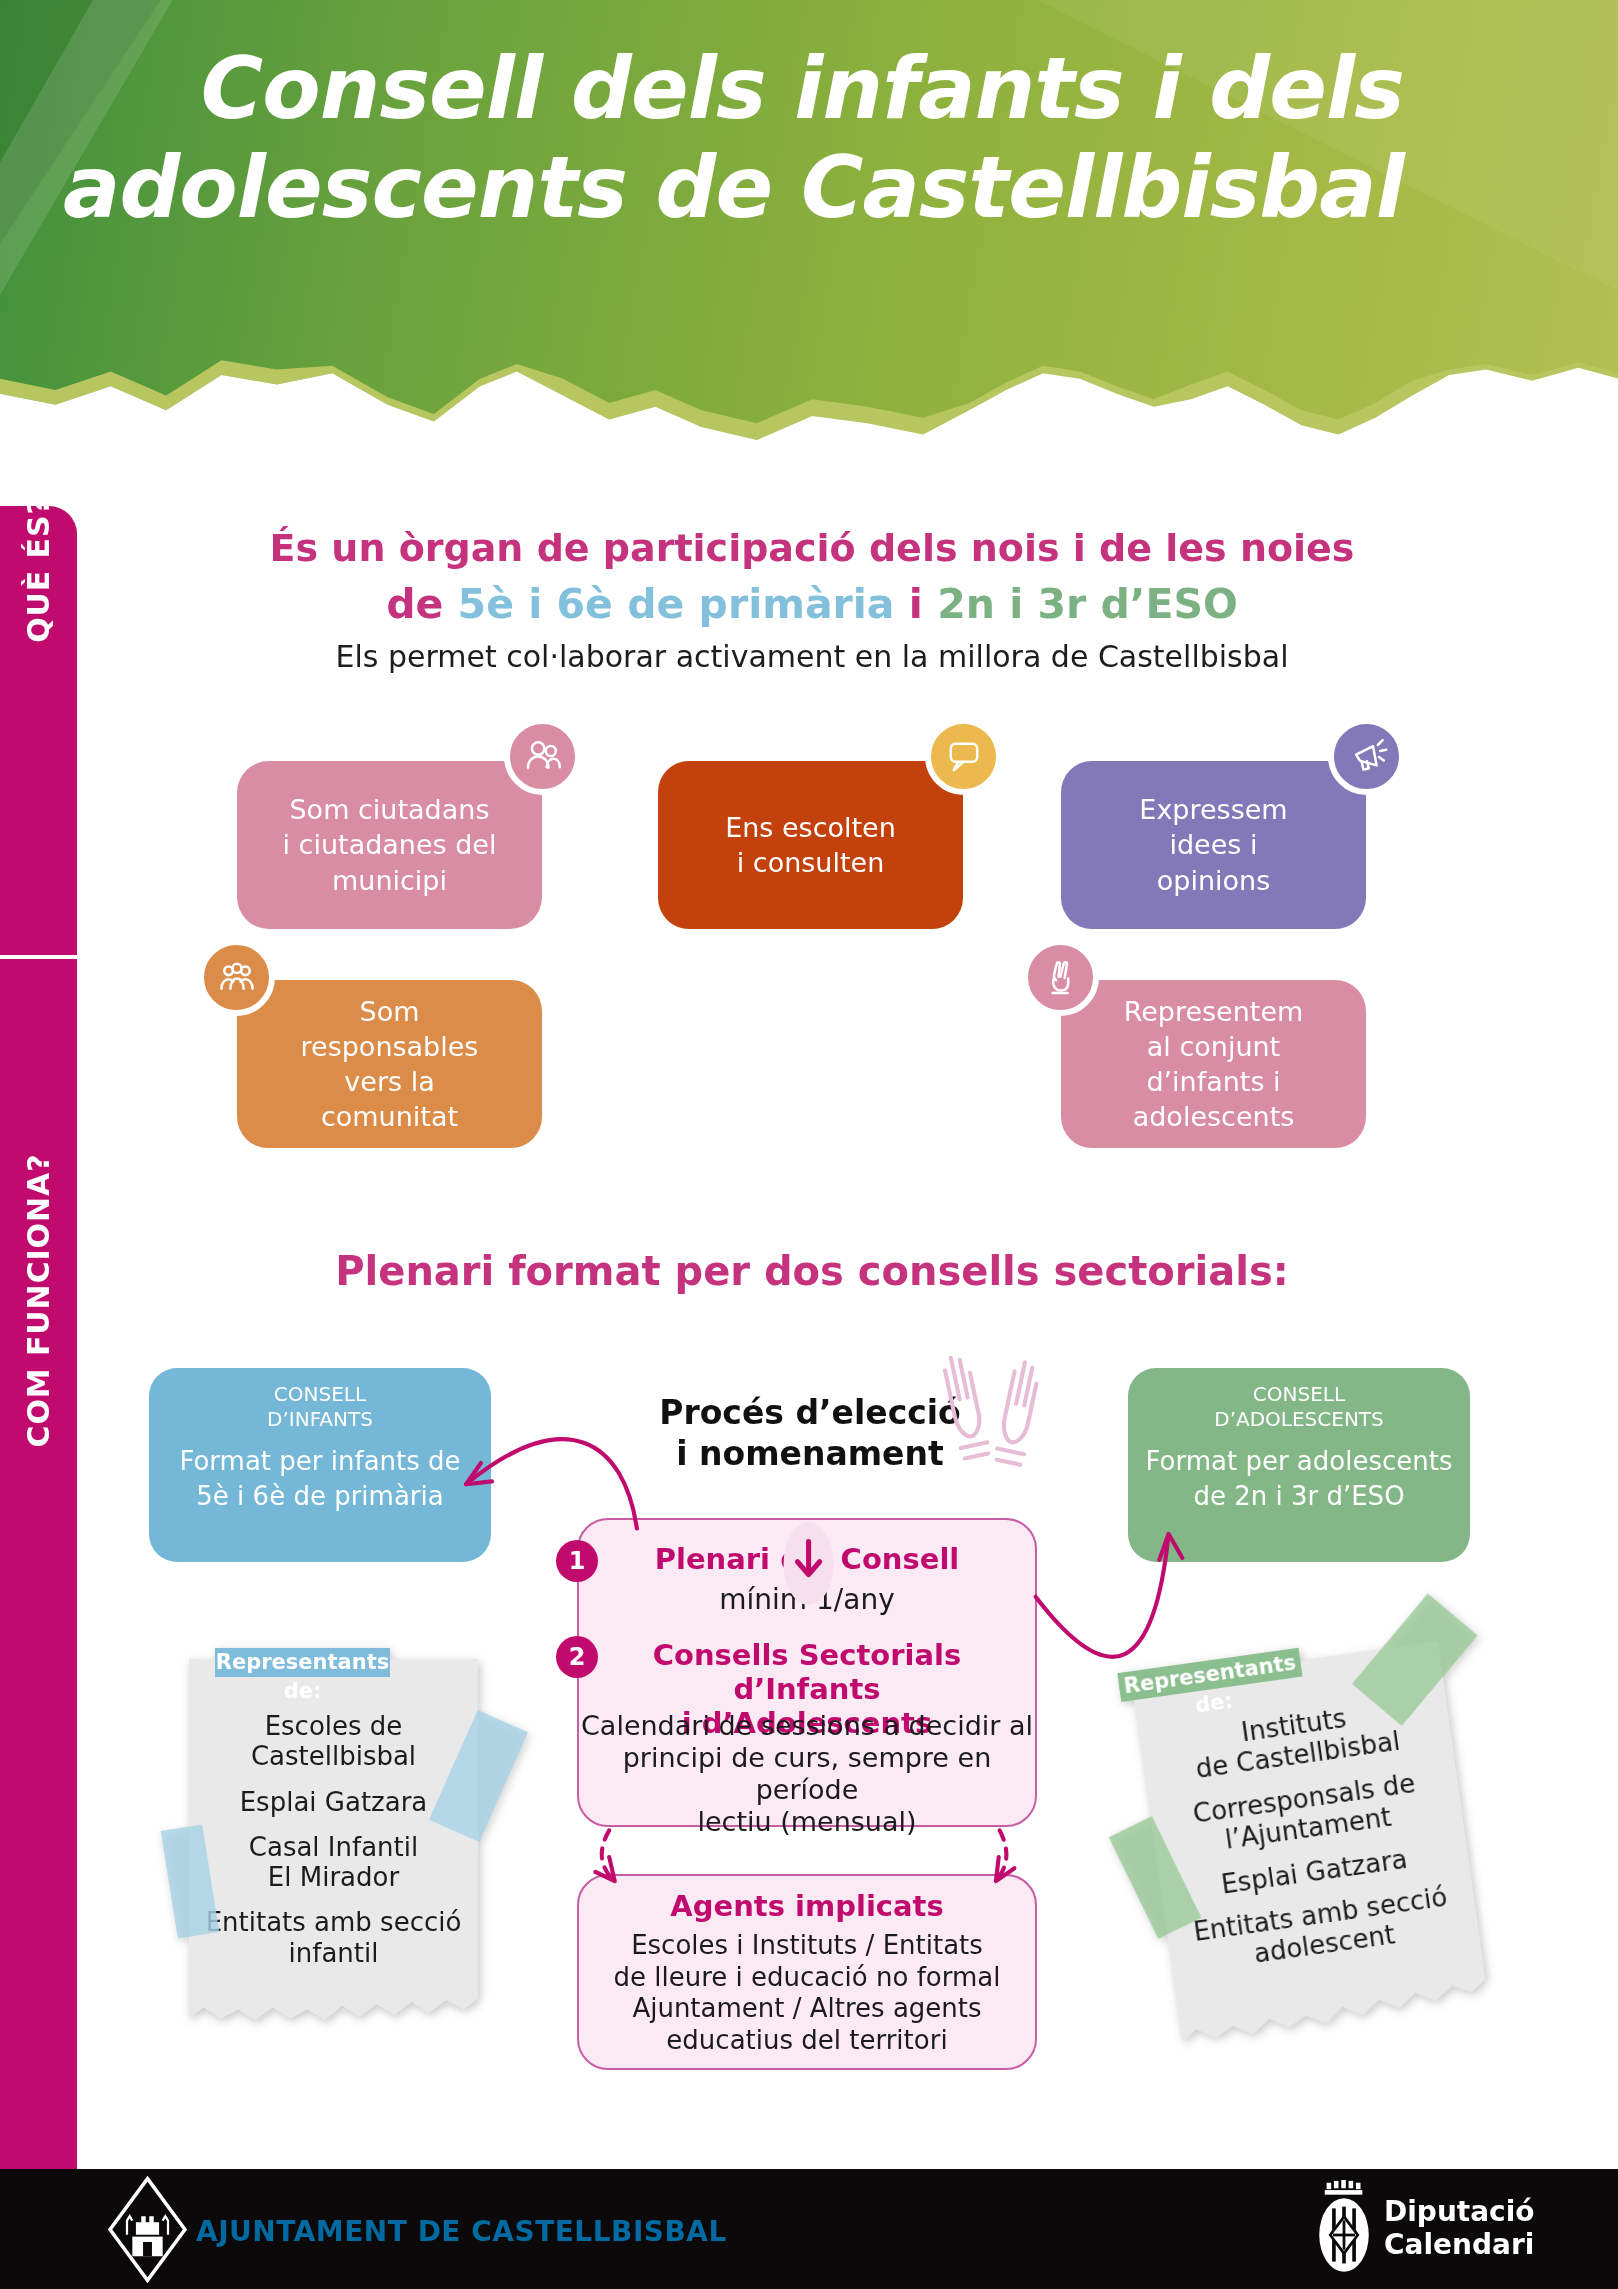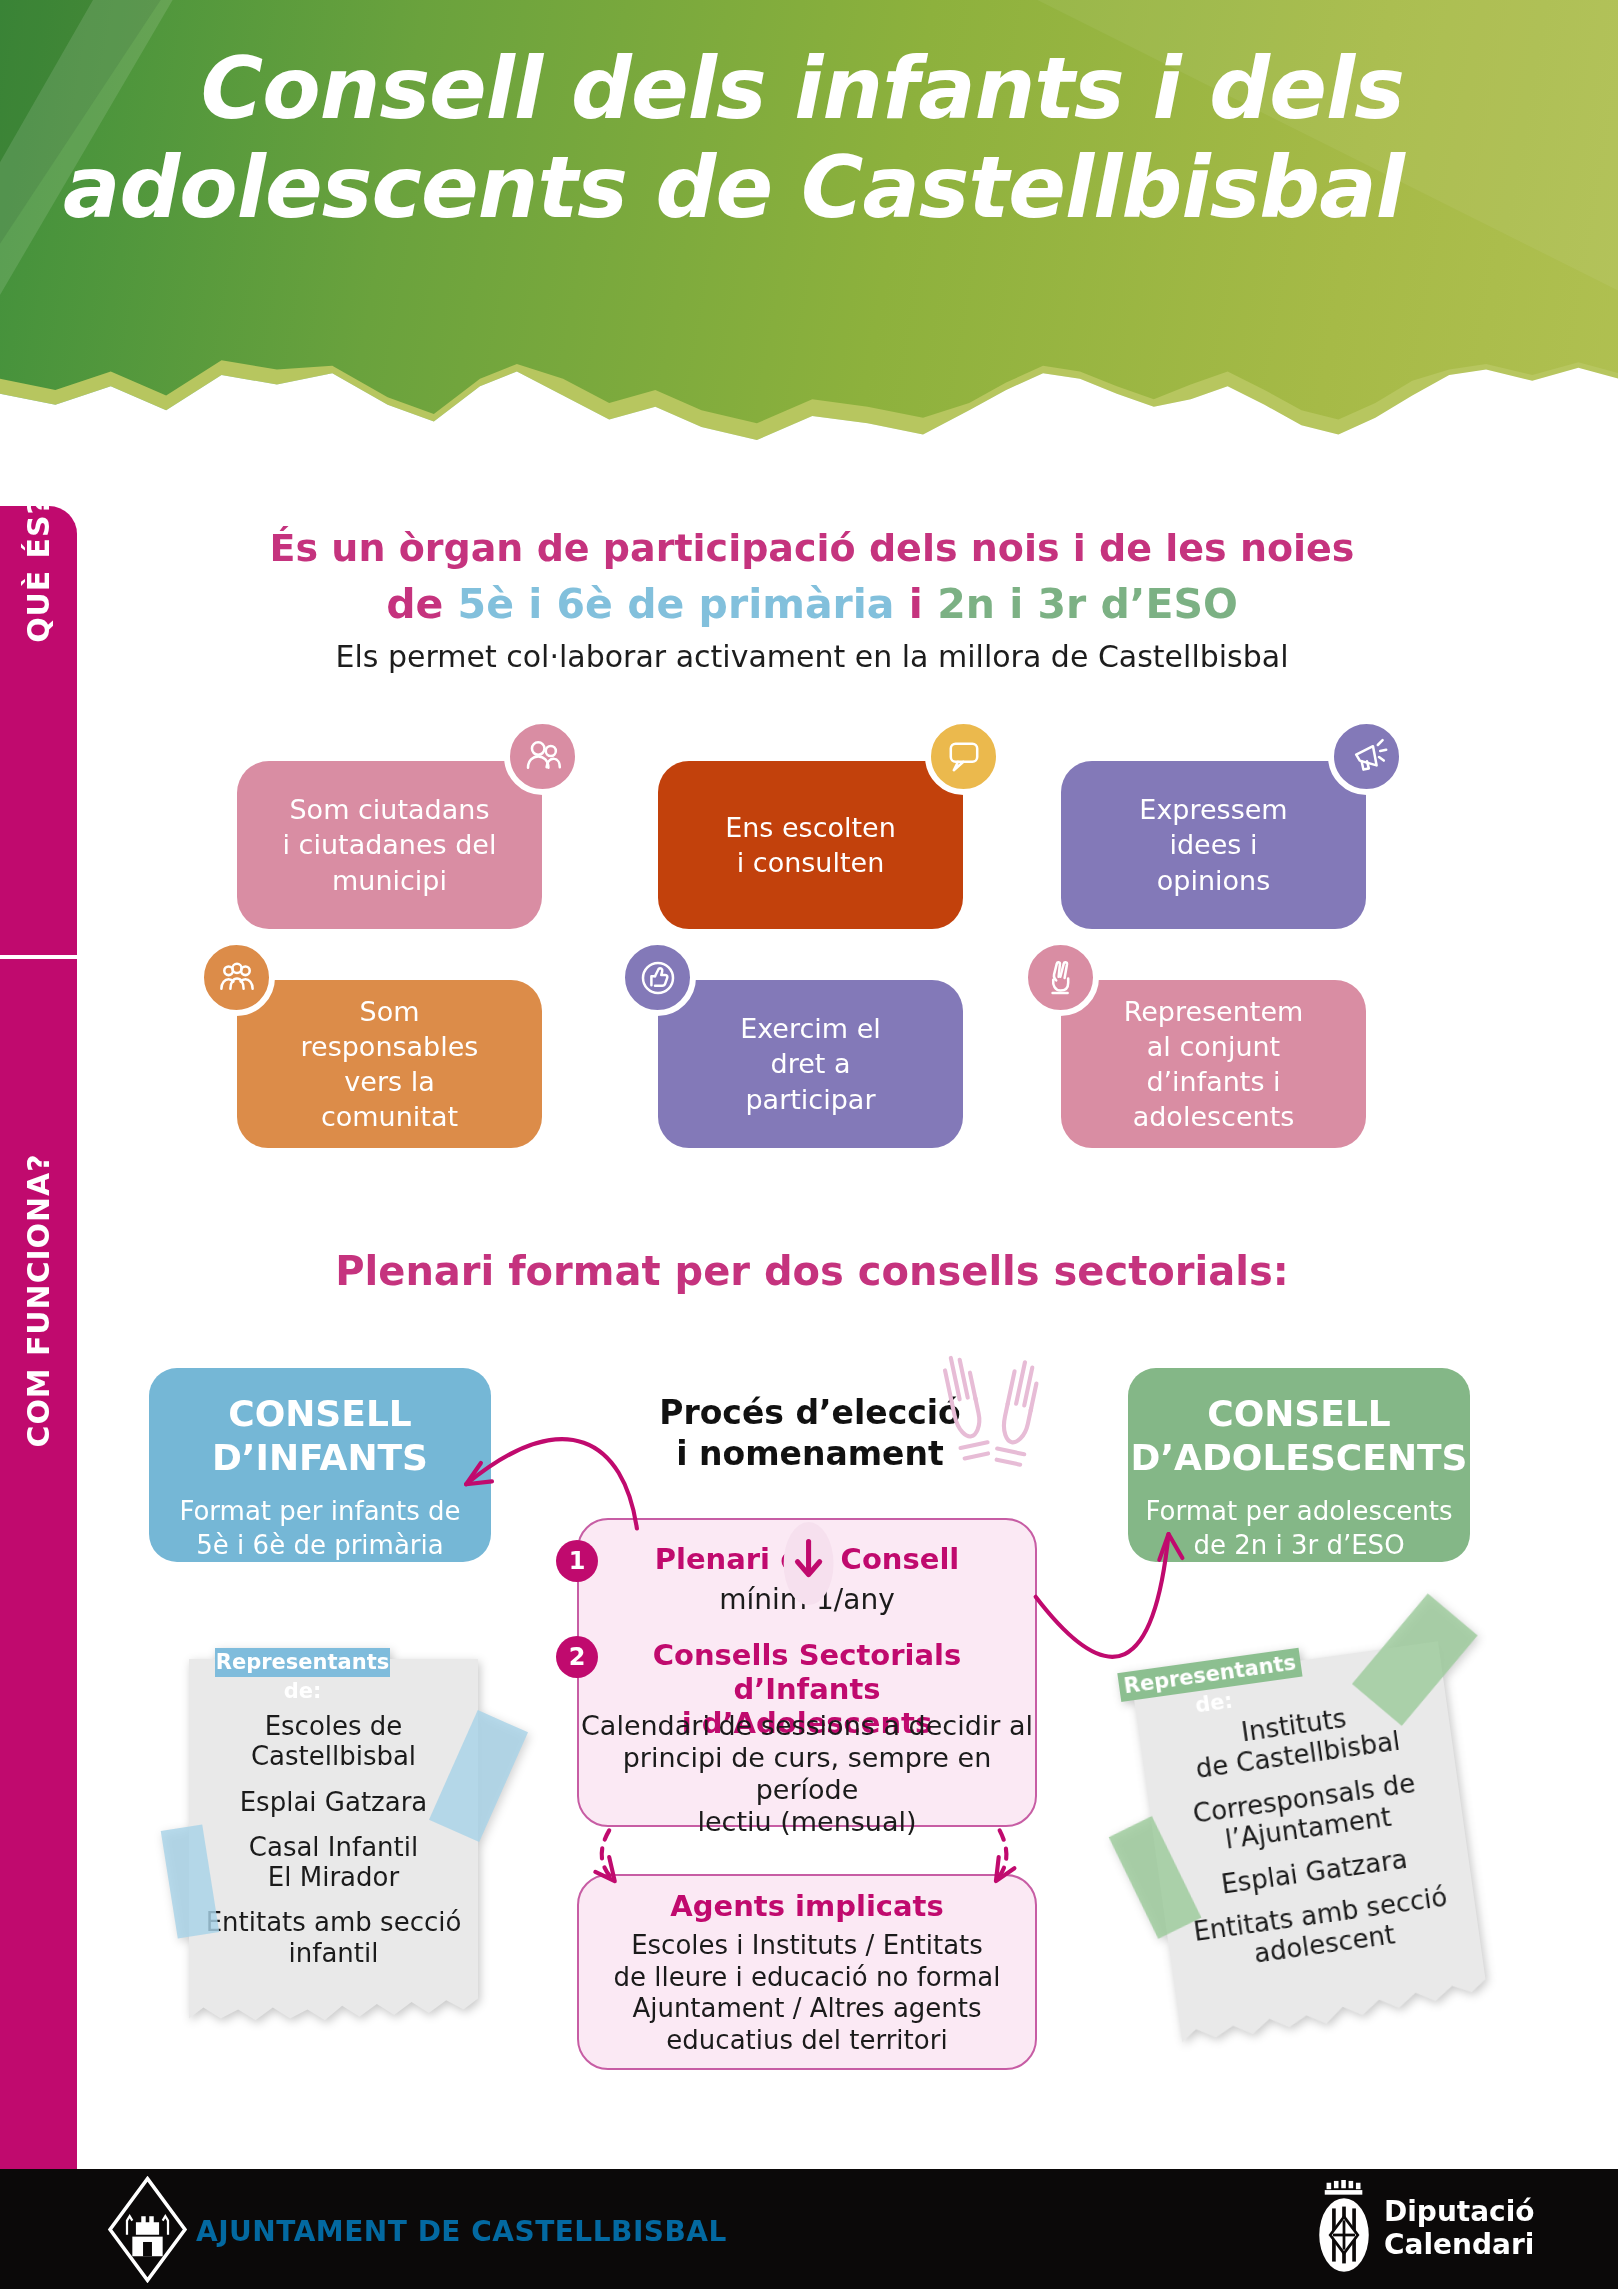--- a/index.html
+++ b/index.html
@@ -44,21 +44,21 @@
          display:flex;align-items:center;justify-content:center;}
   .badge.tr{left:267px;top:-43px;}
   .badge.tl{left:-39px;top:-41px;}
   .badge svg{width:48px;height:48px;}
   .iconline{stroke:#fff;stroke-width:2.1;fill:none;stroke-linecap:round;stroke-linejoin:round;}
 
   
   .heading2{position:absolute;left:0;top:1248px;width:1624px;text-align:center;
             color:#c5337e;font-size:40px;font-weight:700;}
   .council{position:absolute;width:342px;height:194px;border-radius:28px;color:#fff;text-align:center;}
-  .council .c-title{margin-top:24px;font-size:36px;font-weight:700;line-height:1.23;white-space:pre-line;}
+  .council .c-title{margin-top:14px;font-size:20px;font-weight:400;line-height:1.23;white-space:pre-line;}
   .council .c-body{margin-top:13px;font-size:26px;line-height:1.32;white-space:pre-line;}
   .council.blue{left:149px;top:1368px;background:#75b7d6;}
   .council.green{left:1128px;top:1368px;background:#84b787;}
   .process-title{position:absolute;left:533px;top:1392px;width:554px;text-align:center;
                  color:#111;font-size:33px;font-weight:700;line-height:1.25;white-space:pre-line;}
   .hands{position:absolute;left:940px;top:1332px;}
 
   
   .flowbox{position:absolute;left:577px;width:460px;background:#fbe9f4;border:2.8px solid #c75da4;
            border-radius:31px;box-sizing:border-box;text-align:center;}
@@ -173,34 +173,20 @@
         <path d="M23 23c1-1.2 2-2 4-2 3 0 6 3 6 8"></path>
           </g>
         </svg>
     </div>
     <div class="card-text">Som
 responsables
 vers la
 comunitat</div>
   </div>
 
-  <div class="card" style="left: 658px; top: 980px; background-color: rgb(131, 121, 184);">
-    <div class="badge tl" style="background-color: rgb(131, 121, 184);">
-      <svg viewBox="0 0 40 40">
-          <g class="iconline">
-        <circle cx="20" cy="20" r="12.5"></circle>
-        <path d="M14.5 26v-7.5h3"></path>
-            <path d="M17.5 18.5l3-6c1.5-1.5 3.5 0 3 2l-.8 3h3.3c1.8 0 2 1.5 1.6 2.6l-1.6 4.6c-.4 1.2-1.2 1.8-2.5 1.8h-6"></path>
-          </g>
-        </svg>
-    </div>
-    <div class="card-text">Exercim el
-dret a
-participar</div>
-  </div>
 
   <div class="card" style="left: 1061px; top: 980px; background-color: rgb(217, 141, 163);">
     <div class="badge tl" style="background-color: rgb(217, 141, 163);">
       <svg viewBox="0 0 40 40">
           <g class="iconline">
         <path d="M16 22c-1.2-1-2.2-2.8-1.8-4.8L16.5 8c.5-1.8 2.8-1.4 2.6 .5L18 19"></path>
         <path d="M19.5 19l2.8-11c.5-1.8 2.9-1.4 2.7 .5L23 20"></path>
         <path d="M13.5 21.5c-.5 4.5 1.5 9 6 9s6.5-2.5 6.5-6.5v-3.5"></path>
         <path d="M13 32.5h12.5"></path>
           </g>

